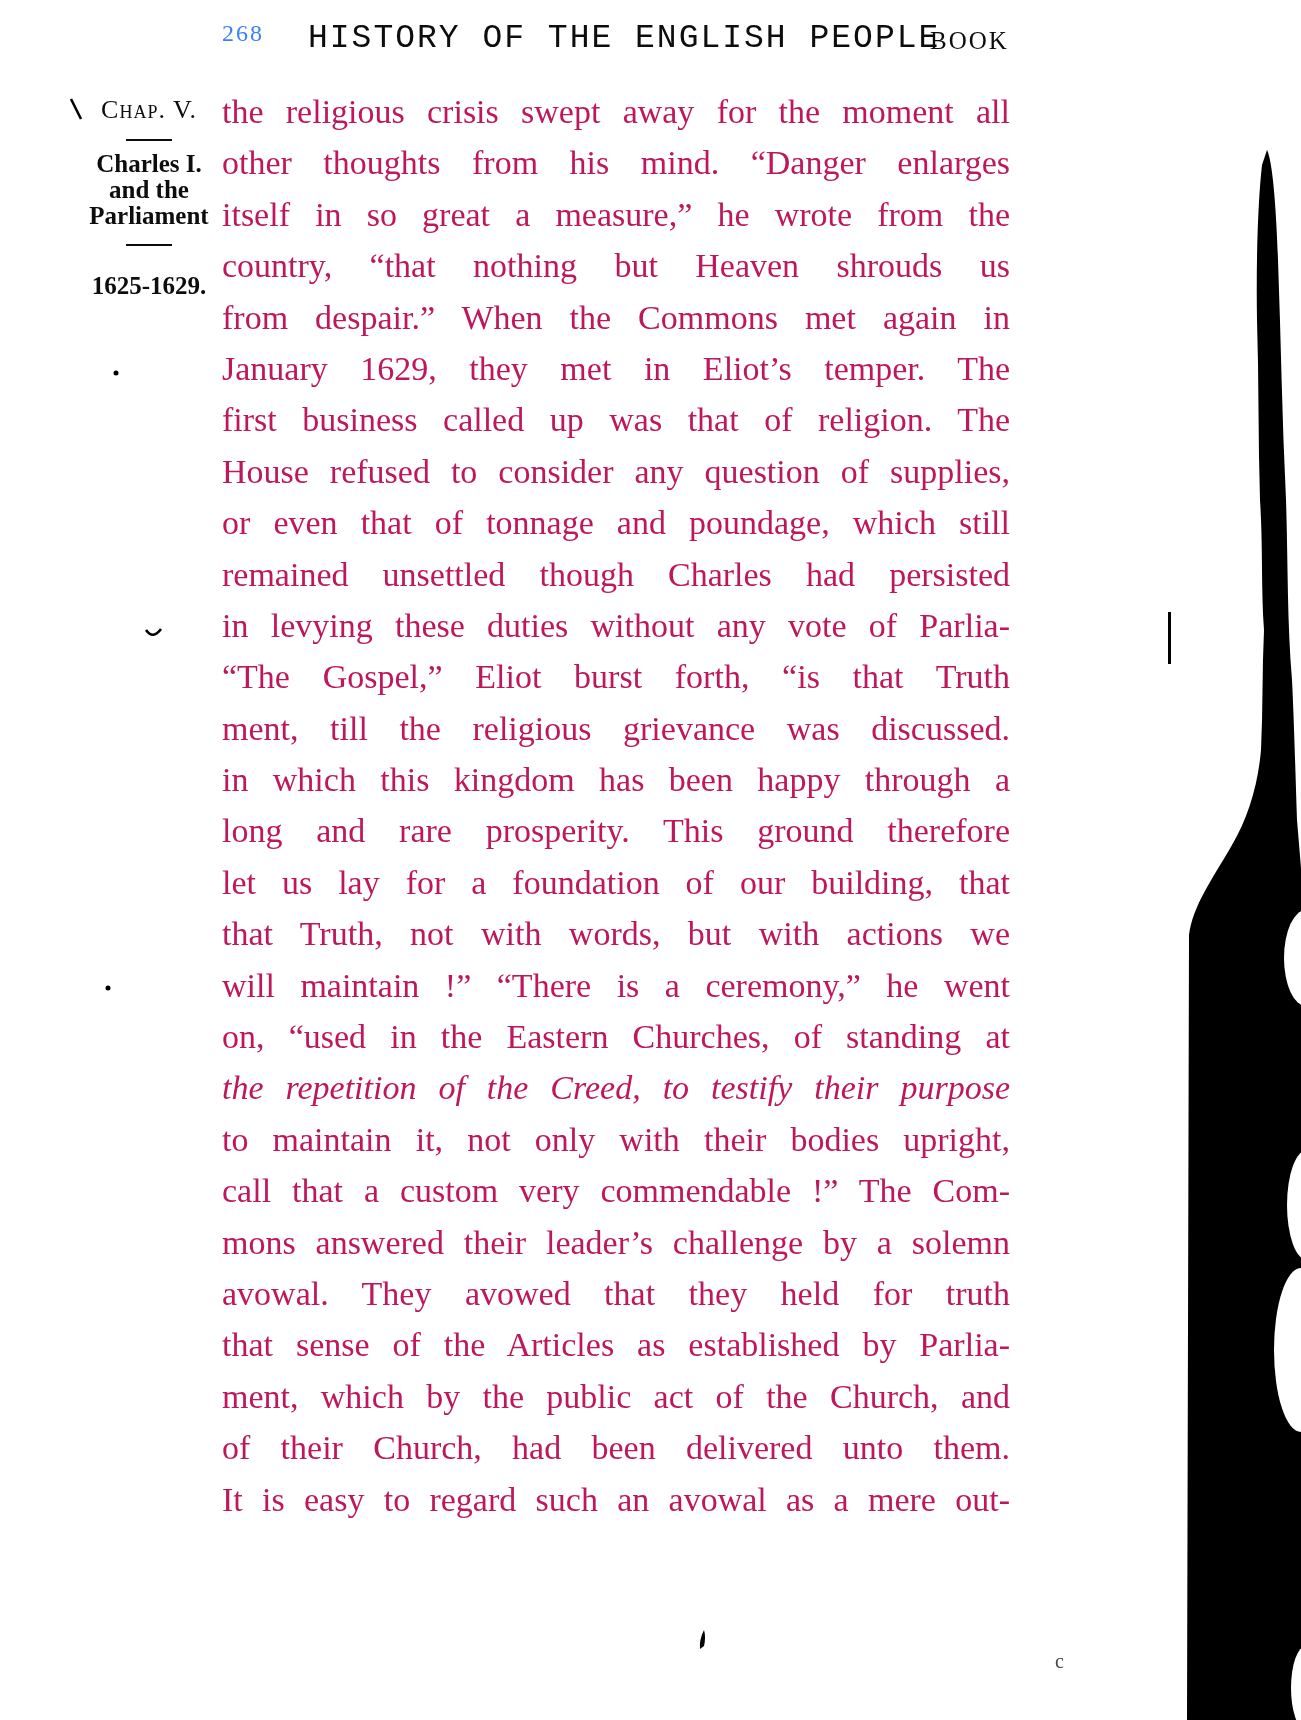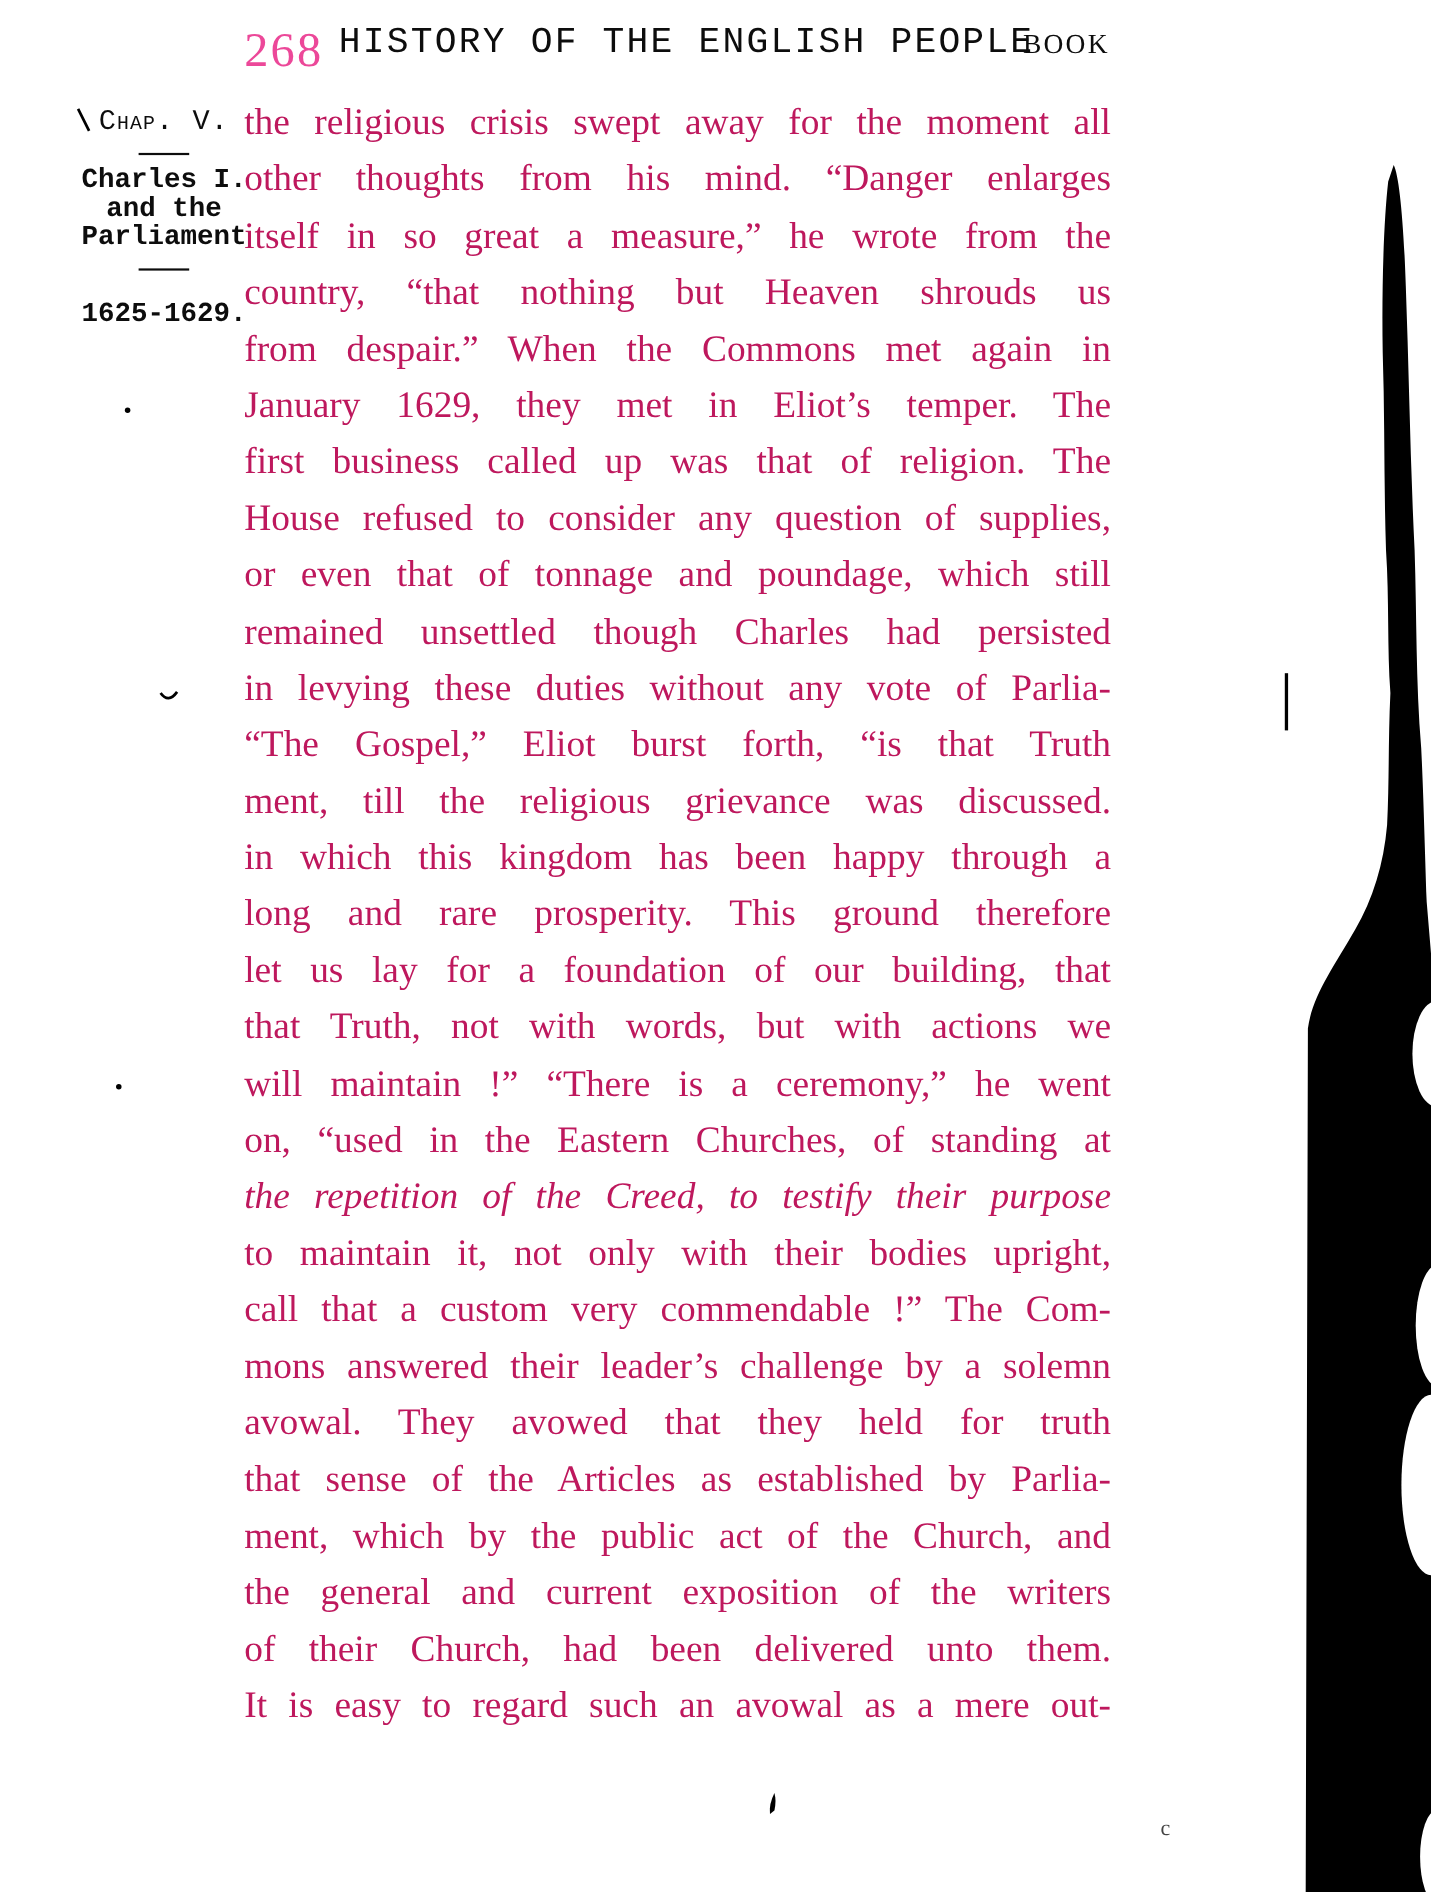--- a/index.html
+++ b/index.html
@@ -8,35 +8,35 @@
     width:1301px; height:1720px;
     background:#ffffff;
     font-family:"Liberation Serif", serif;
     color:#111;
     overflow:hidden;
   }
 
   
   .hdr-pagenum {
     position:absolute; left:222px; top:20px;
-    font-size:44px; letter-spacing:2px; color:#ec4899;
+    font-size:24px; letter-spacing:2px; color:#3b82f6;
   }
   .hdr-title {
     position:absolute; left:308px; top:20px; width:600px;
     font-size:33px; letter-spacing:2px; white-space:nowrap; color:#0d0d0d;font-family:Liberation Mono, monospace;
   }
   .hdr-book {
     position:absolute; left:930px; top:27px;
     font-size:25px; letter-spacing:2px; color:#0d0d0d;
   }
 
   
   .sidenotes {
     position:absolute; left:64px; top:96px; width:170px;
-    text-align:center; color:#0d0d0d;font-family:Liberation Mono, monospace;
+    text-align:center; color:#0d0d0d;
   }
   .sidenote-chapter {
     font-variant:small-caps;
     font-size:26px; letter-spacing:1px; line-height:28px;
   }
   .sidenote-rule {
     width:46px; height:0; border:none; border-top:2.5px solid #0d0d0d;
     margin:15px auto 10px auto;
   }
   .sidenote-subject { font-weight:bold; font-size:25px; line-height:26px; }
@@ -97,21 +97,20 @@
       <div class="line">that Truth, not with words, but with actions we</div>
       <div class="line">will maintain !”  “There is a ceremony,” he went</div>
       <div class="line">on, “used in the Eastern Churches, of standing at</div>
       <div class="line italic">the repetition of the Creed, to testify their purpose</div>
       <div class="line">to maintain it, not only with their bodies upright,</div>
       <div class="line">call that a custom very commendable !”  The Com-</div>
       <div class="line">mons answered their leader’s challenge by a solemn</div>
       <div class="line">avowal.  They avowed that they held for truth</div>
       <div class="line">that sense of the Articles as established by Parlia-</div>
       <div class="line">ment, which by the public act of the Church, and</div>
-      <div class="line">the general and current exposition of the writers</div>
       <div class="line">of their Church, had been delivered unto them.</div>
       <div class="line">It is easy to regard such an avowal as a mere out-</div>
     </div>
 
   <svg class="artifacts" width="1301" height="1720" viewBox="0 0 1301 1720">
 
     <path fill="#000" d="M 1267,150
          C 1272,160 1276,200 1278,260
          C 1281,340 1282,420 1286,500
          C 1288,560 1287,620 1292,680

